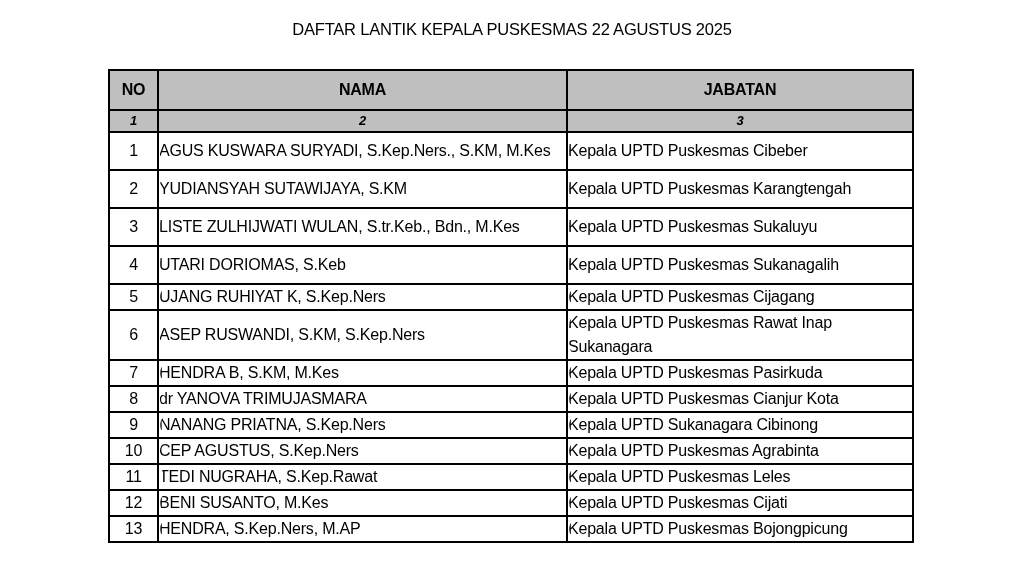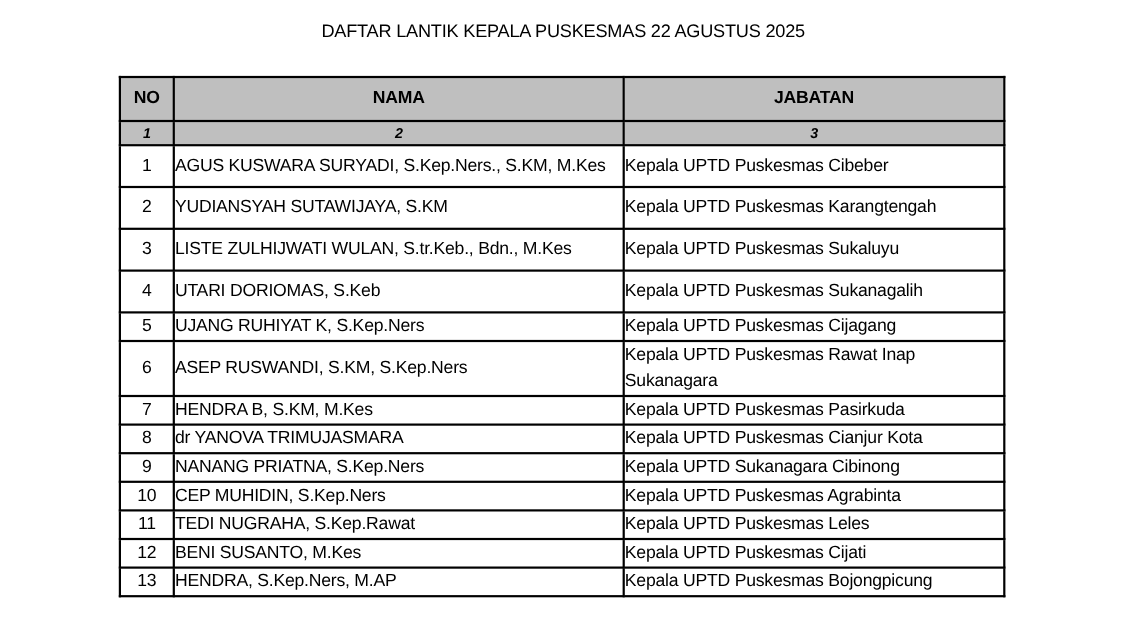--- a/index.html
+++ b/index.html
@@ -63,20 +63,21 @@
     font-size: 13px;
     text-align: center;
     line-height: 20px;
   }
   td.no {
     text-align: center;
   }
   td.nama, td.jabatan {
     text-align: left;
     padding-left: 6px;
+    border-radius: 16px;
   }
   td.jabatan {
     padding-right: 30px;
     margin-top: 44px;
   }
   tr.r-tall td { height: 36px; }
   tr.r-short td { height: 24px; }
   tr.r-double td { height: 48px; }
 </style>
 </head>
@@ -143,21 +144,21 @@
         <td class="nama">dr YANOVA TRIMUJASMARA</td>
         <td class="jabatan">Kepala UPTD Puskesmas Cianjur Kota</td>
       </tr>
       <tr class="r-short">
         <td class="no">9</td>
         <td class="nama">NANANG PRIATNA, S.Kep.Ners</td>
         <td class="jabatan">Kepala UPTD Sukanagara Cibinong</td>
       </tr>
       <tr class="r-short">
         <td class="no">10</td>
-        <td class="nama">CEP MUHIDIN, S.Kep.Ners</td>
+        <td class="nama">CEP AGUSTUS, S.Kep.Ners</td>
         <td class="jabatan">Kepala UPTD Puskesmas Agrabinta</td>
       </tr>
       <tr class="r-short">
         <td class="no">11</td>
         <td class="nama">TEDI NUGRAHA, S.Kep.Rawat</td>
         <td class="jabatan">Kepala UPTD Puskesmas Leles</td>
       </tr>
       <tr class="r-short">
         <td class="no">12</td>
         <td class="nama">BENI SUSANTO, M.Kes</td>

